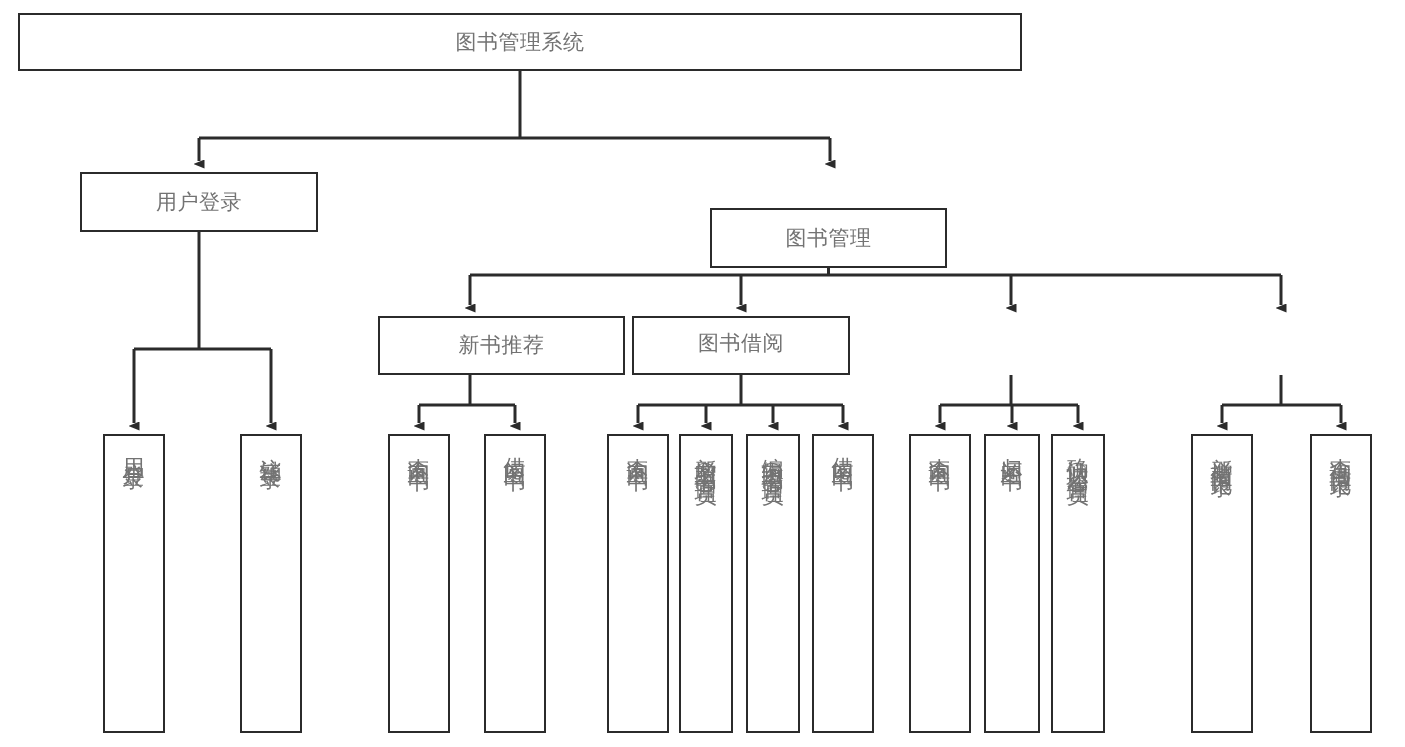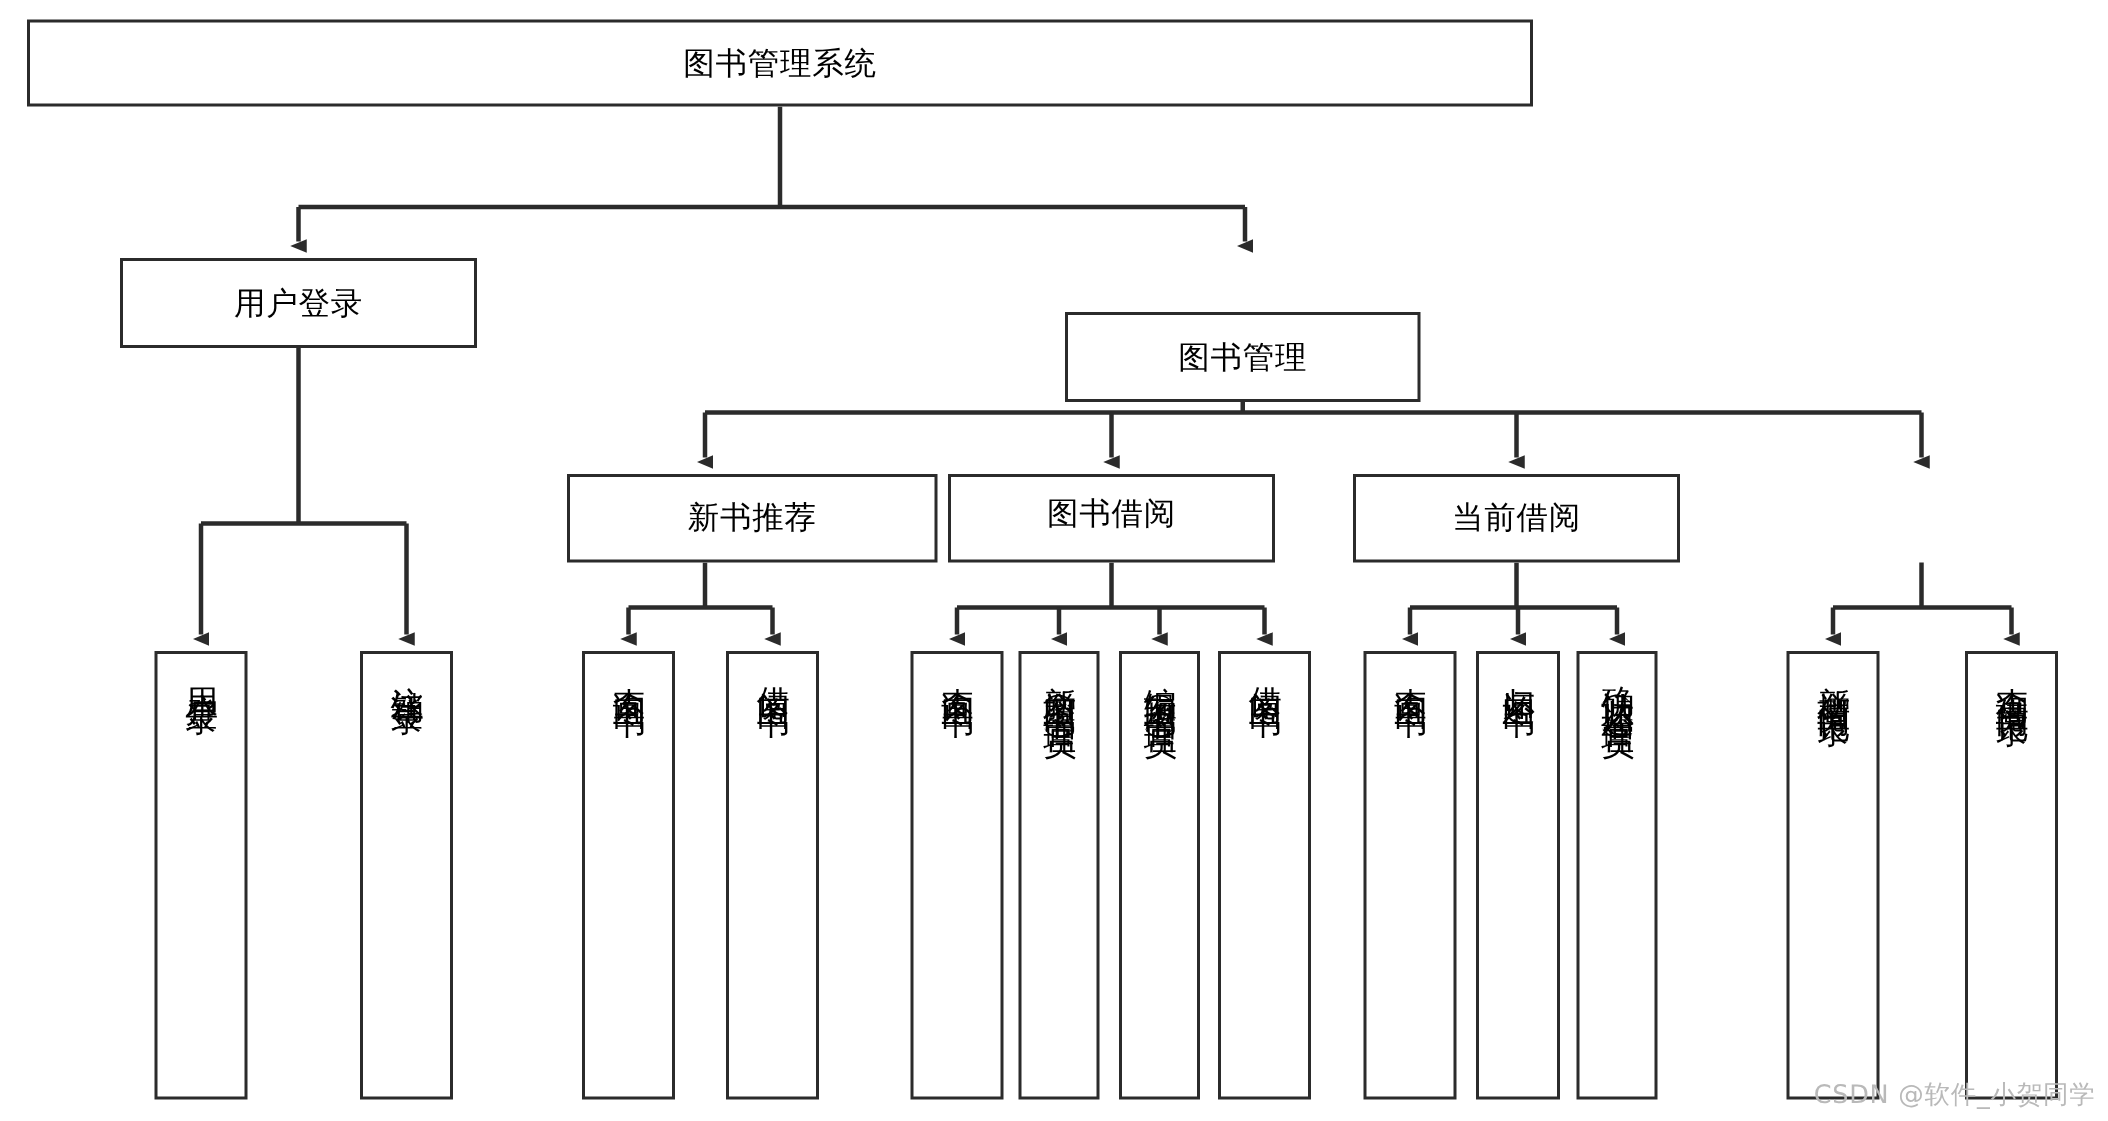--- a/index.html
+++ b/index.html
@@ -32,21 +32,21 @@
     display: flex;
     align-items: center;
     justify-content: center;
     color: #1a1a1a;
   }
   .node-label {
     display: block;
     text-align: right;
     line-height: 1.18;
     white-space: nowrap;
-    color: #000000;
+    color: #737373;
   }
   
   .h-node .node-label {
     font-size: 21px;
     letter-spacing: 0.5px;
   }
   
   .v-node {
     align-items: flex-start;
     justify-content: center;
@@ -136,23 +136,20 @@
   <div class="node h-node" style="left:710px;top:172px;width:237px;height:60px;margin-top:36px;">
     <span class="node-label">图书管理</span>
   </div>
 
   <div class="node h-node" style="left:362px;top:316px;width:247px;height:59px;margin-left:16px;">
     <span class="node-label">新书推荐</span>
   </div>
   <div class="node h-node" style="left:632px;top:316px;width:218px;height:59px;font-family:Liberation Mono, monospace;">
     <span class="node-label">图书借阅</span>
   </div>
-  <div class="node h-node" style="left:902px;top:316px;width:218px;height:59px;">
-    <span class="node-label">当前借阅</span>
-  </div>
 
   <div class="node v-node" style="left:103px;top:434px;width:62px;height:299px;">
     <span class="node-label">用户登录</span>
   </div>
   <div class="node v-node" style="left:240px;top:434px;width:62px;height:299px;">
     <span class="node-label">注销登录</span>
   </div>
 
   <div class="node v-node" style="left:388px;top:434px;width:62px;height:299px;">
     <span class="node-label">查询图书</span>
@@ -184,15 +181,14 @@
     <span class="node-label">确认归还（管理员）</span>
   </div>
 
   <div class="node v-node" style="left:1191px;top:434px;width:62px;height:299px;">
     <span class="node-label">新增借阅记录</span>
   </div>
   <div class="node v-node" style="left:1310px;top:434px;width:62px;height:299px;">
     <span class="node-label">查询借阅记录</span>
   </div>
 
-  <div id="watermark">CSDN @软件_小贺同学</div>
 
 </div>
 
 </body></html>

